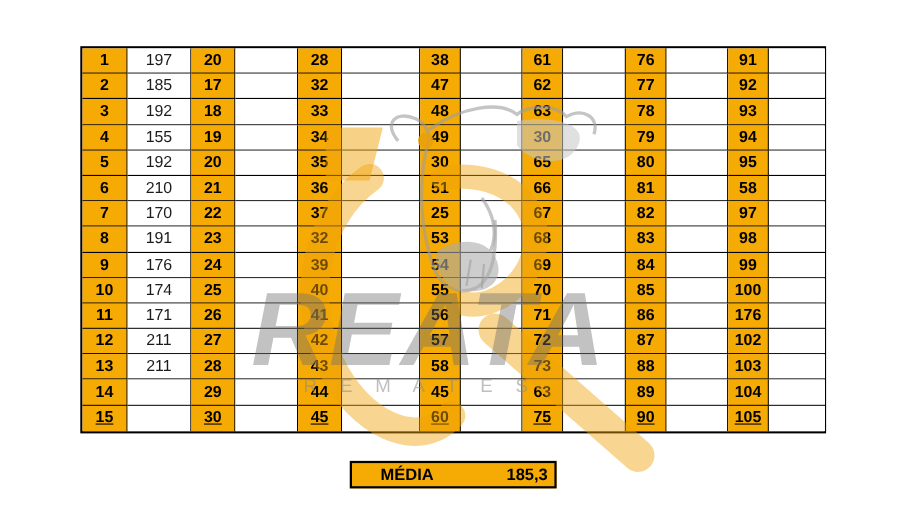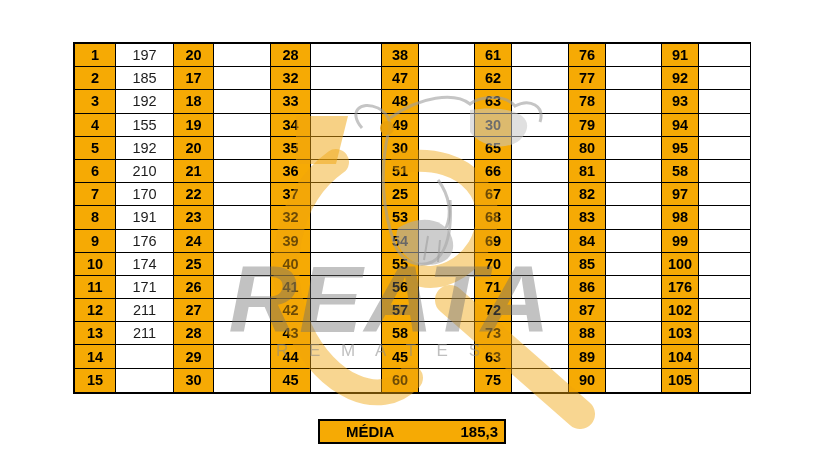--- a/index.html
+++ b/index.html
@@ -23,21 +23,21 @@
     grid-template-rows:repeat(15, 23.2px);
   }
   .cell {
     box-sizing:border-box;
     border-right:1.5px solid var(--grid);
     border-bottom:1.5px solid var(--grid);
     display:flex; align-items:center; justify-content:center;
     overflow:hidden;
   }
   .cell:nth-child(14n) { border-right:none; }
-  .cell:nth-last-child(-n+14) { border-bottom:none; }
+  .cell:nth-last-child(-n+14) { border-bottom:none;text-decoration:underline; }
   .num { background:var(--orange); font-weight:bold; font-size:14.5px; }
   .val { background:#fff; font-size:14.5px; color:#1c1c1c; }
   .media-box {
     position:absolute; left:318px; top:419px; width:188px; height:25px;
     box-sizing:border-box; background:var(--orange); border:2px solid var(--grid);
     display:flex; align-items:center; justify-content:space-between;
     padding:0 6px 0 26px; font-weight:bold; font-size:15px;
   }
   .watermark {
     position:absolute; left:0; top:0; width:820px; height:463px;

